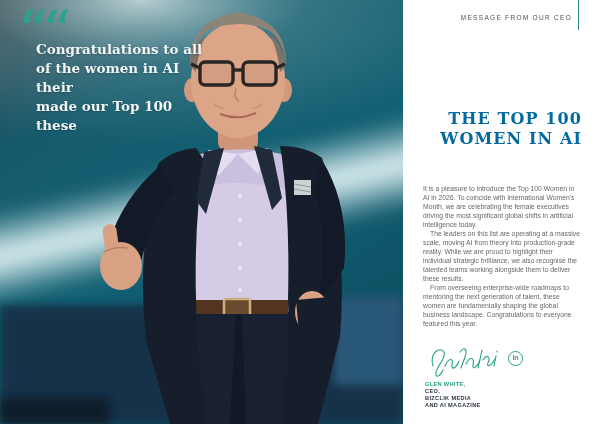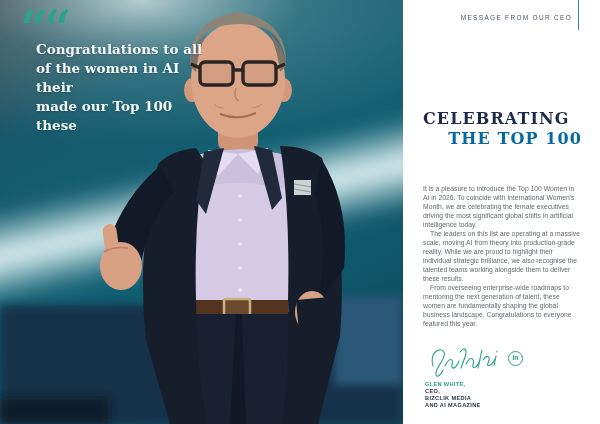--- a/index.html
+++ b/index.html
@@ -237,22 +237,22 @@
       <div class="quote-text">made our Top 100 these</div>
     </div>
   </div>
 
   <div class="text-pane">
 
     <div class="pane-header">MESSAGE FROM OUR CEO</div>
     <div class="pane-header-rule"></div>
 
     <div class="title-block">
-      <span class="title-navy">CELEBRATING</span>
       <span class="title-green">THE TOP 100</span>
+      <span class="title-green">WOMEN IN AI</span>
     </div>
 
     <div class="body-block">
       <p>It is a pleasure to introduce the Top 100 Women in AI in 2026. To coincide with International Women's Month, we are celebrating the female executives driving the most significant global shifts in artificial intelligence today.</p>
       <p>The leaders on this list are operating at a massive scale, moving AI from theory into production-grade reality. While we are proud to highlight their individual strategic brilliance, we also recognise the talented teams working alongside them to deliver these results.</p>
       <p>From overseeing enterprise-wide roadmaps to mentoring the next generation of talent, these women are fundamentally shaping the global business landscape. Congratulations to everyone featured this year.</p>
     </div>
 
     <div class="sig-row">
       <svg class="sig-svg" width="80" height="34" viewBox="0 0 80 34">

